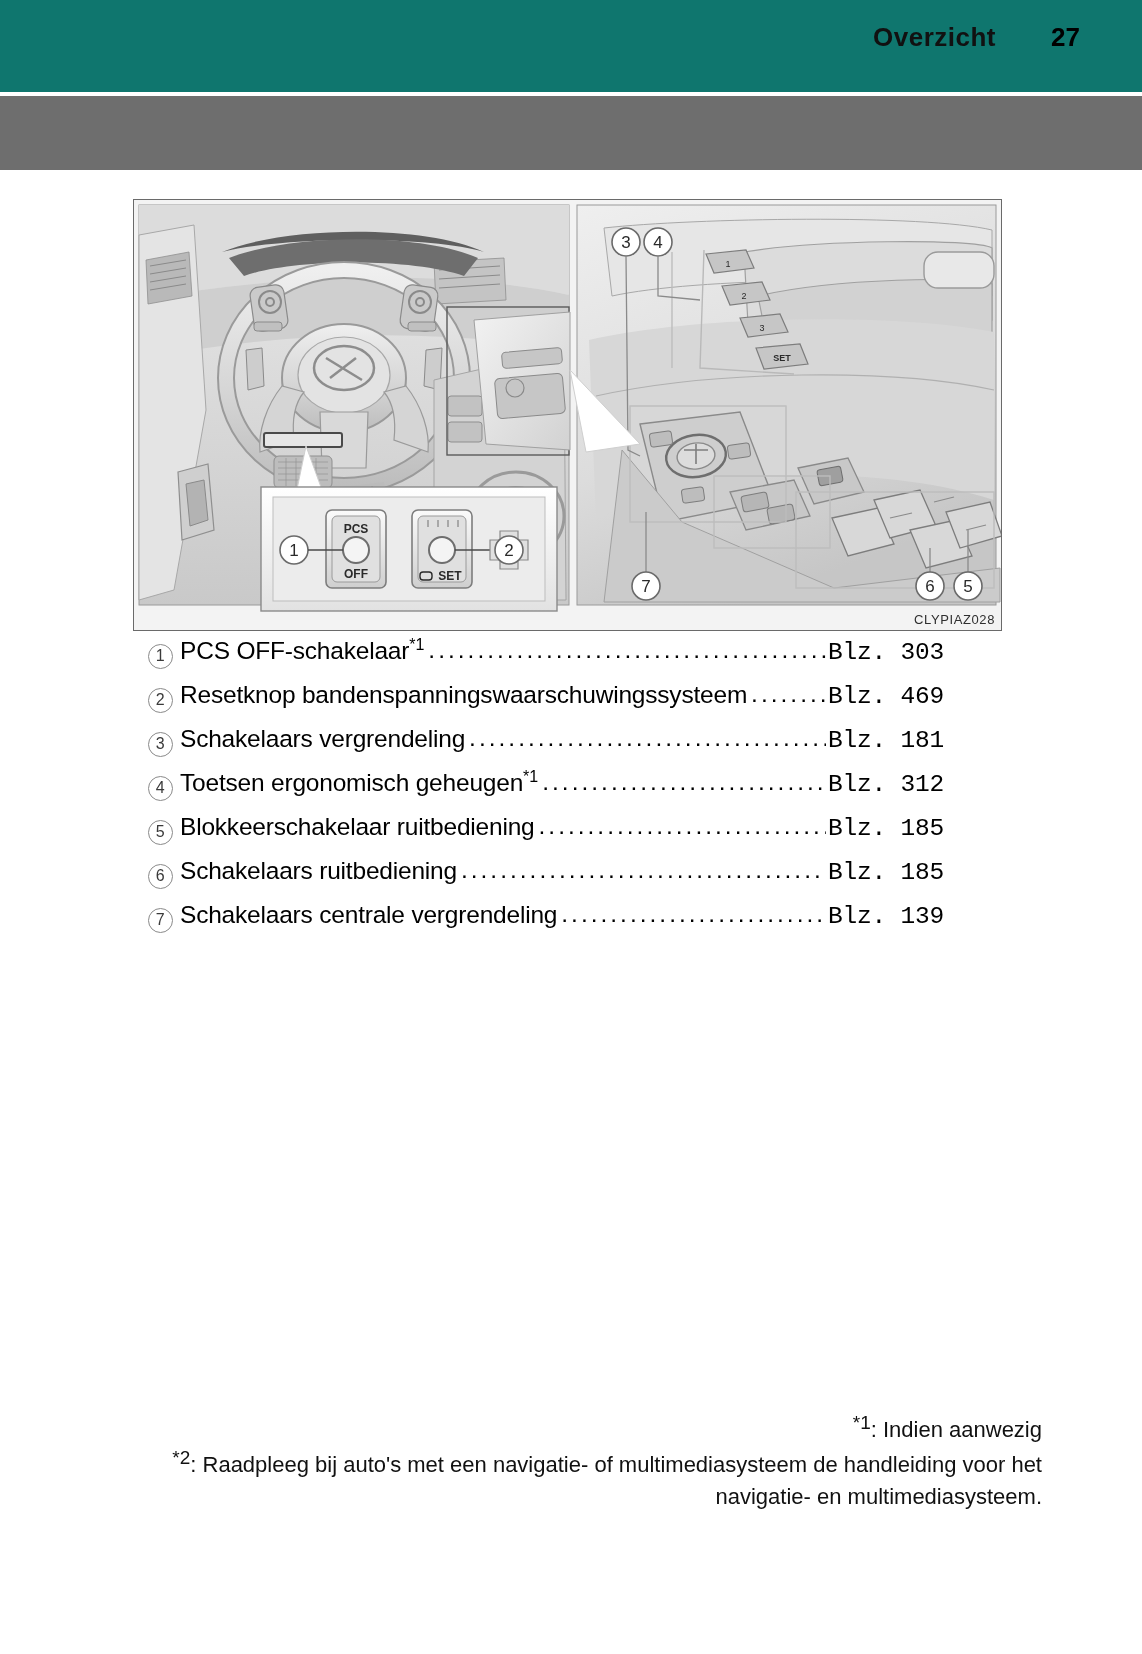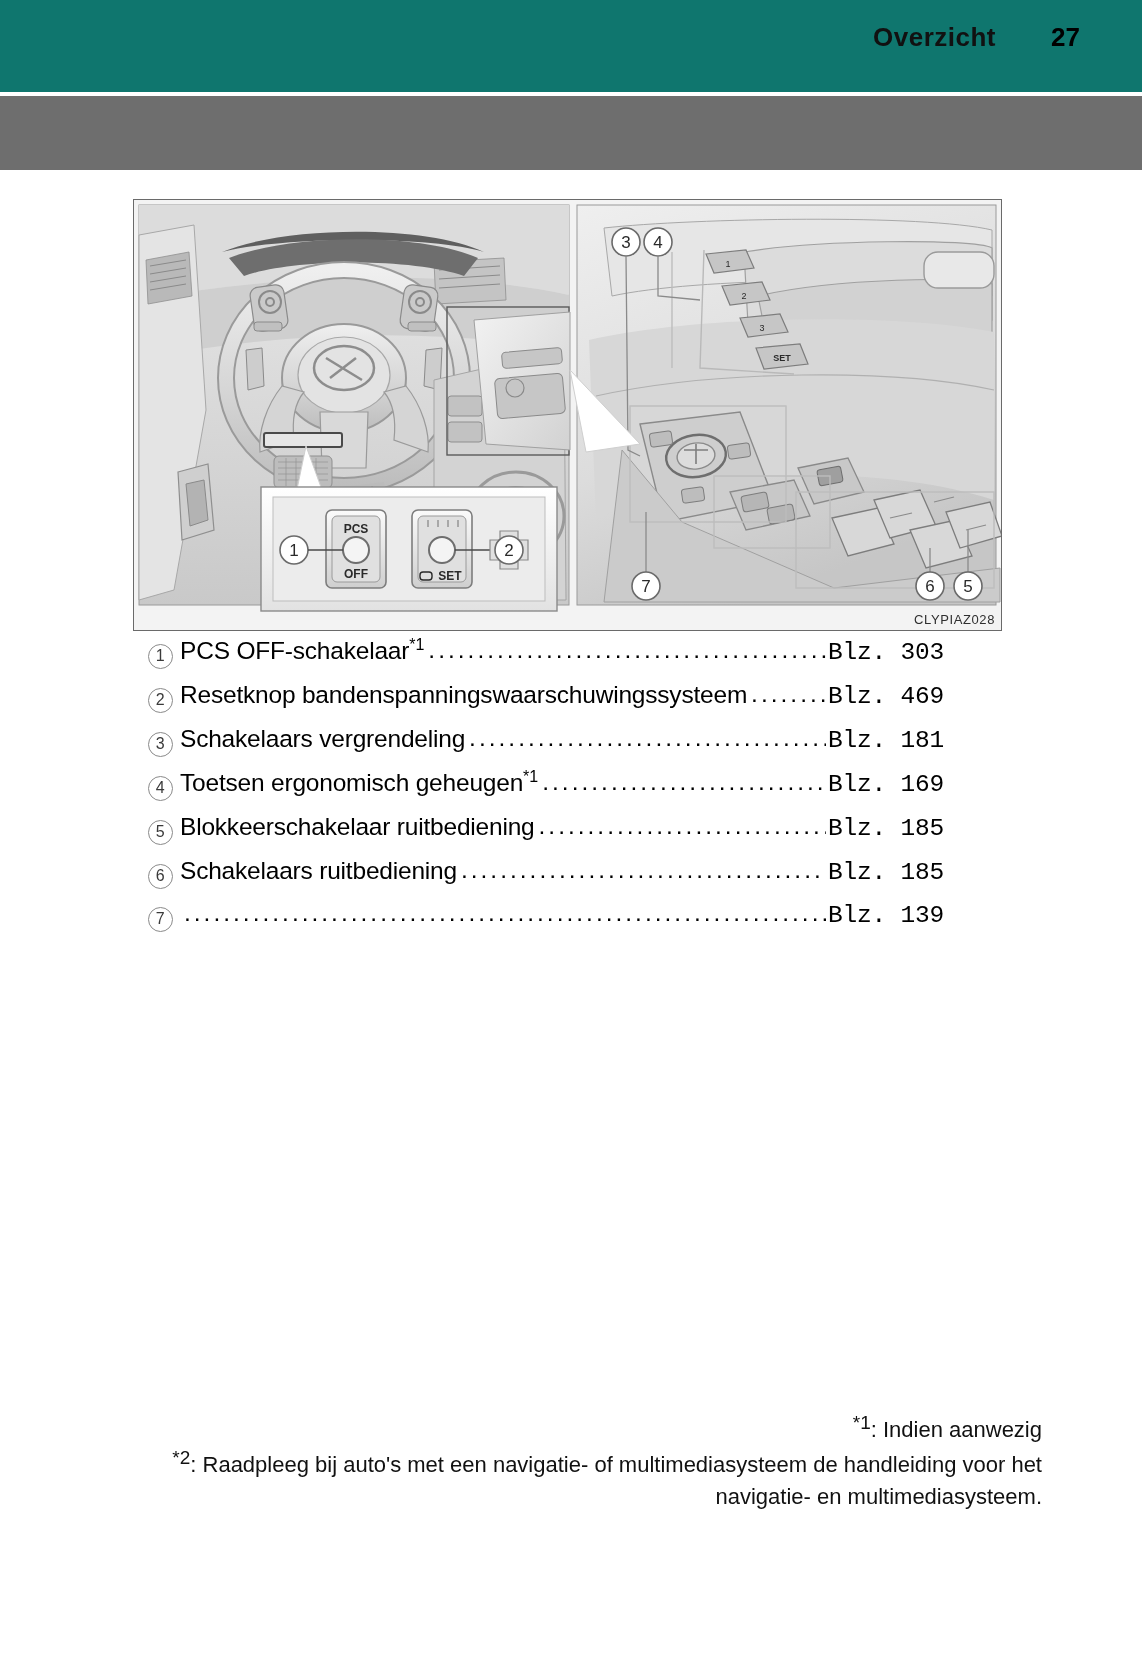--- a/index.html
+++ b/index.html
@@ -477,21 +477,21 @@
     <span class="dot-leader">........................................................................................................</span>
     <span class="item-page">Blz. 181</span>
   </div>
 
   <div class="item-row">
     <span class="item-num">
         <span class="num-circle">4</span>
       </span>
     <span class="item-label"><span>Toetsen ergonomisch geheugen</span><span class="sup">*1</span></span>
     <span class="dot-leader">........................................................................................................</span>
-    <span class="item-page">Blz. 169</span>
+    <span class="item-page">Blz. 312</span>
   </div>
 
   <div class="item-row">
     <span class="item-num">
         <span class="num-circle">5</span>
       </span>
     <span class="item-label"><span>Blokkeerschakelaar ruitbediening</span><span class="sup"></span></span>
     <span class="dot-leader">........................................................................................................</span>
     <span class="item-page">Blz. 185</span>
   </div>
@@ -502,20 +502,21 @@
       </span>
     <span class="item-label"><span>Schakelaars ruitbediening</span><span class="sup"></span></span>
     <span class="dot-leader">........................................................................................................</span>
     <span class="item-page">Blz. 185</span>
   </div>
 
   <div class="item-row">
     <span class="item-num">
         <span class="num-circle">7</span>
       </span>
+    <span class="item-label"><span>Schakelaars centrale vergrendeling</span><span class="sup"></span></span>
     <span class="dot-leader">........................................................................................................</span>
     <span class="item-page">Blz. 139</span>
   </div>
 
 </div>
 
 <div class="footnotes">
   <span class="fn-line"><span class="fn-marker">*1</span><span>: Indien aanwezig</span></span>
   <span class="fn-line"><span class="fn-marker">*2</span><span>: Raadpleeg bij auto's met een navigatie- of multimediasysteem de handleiding voor het</span></span>
   <span class="fn-line">navigatie- en multimediasysteem.</span>

